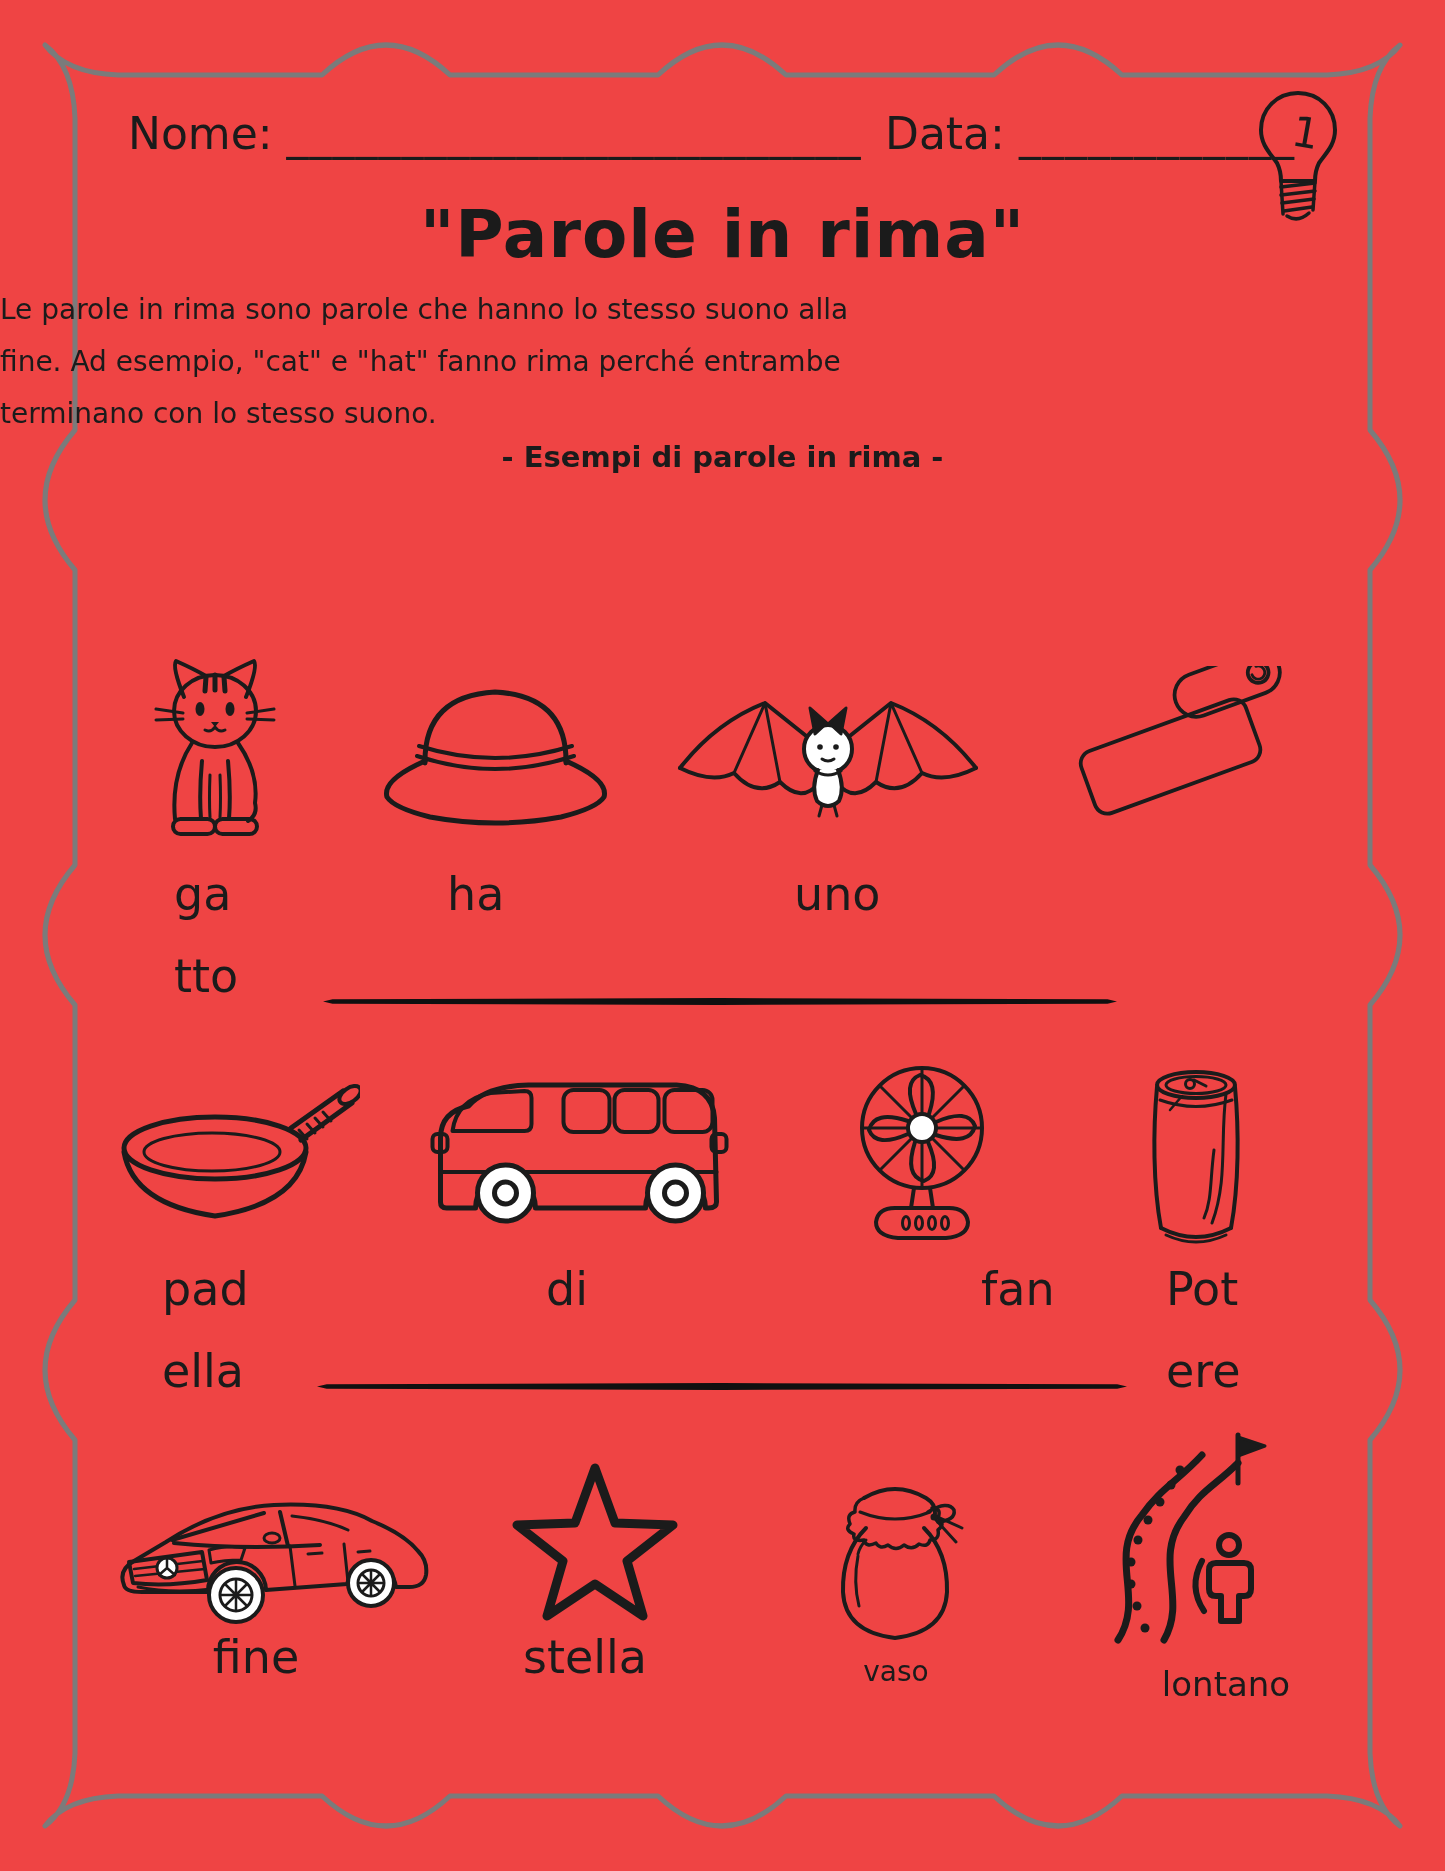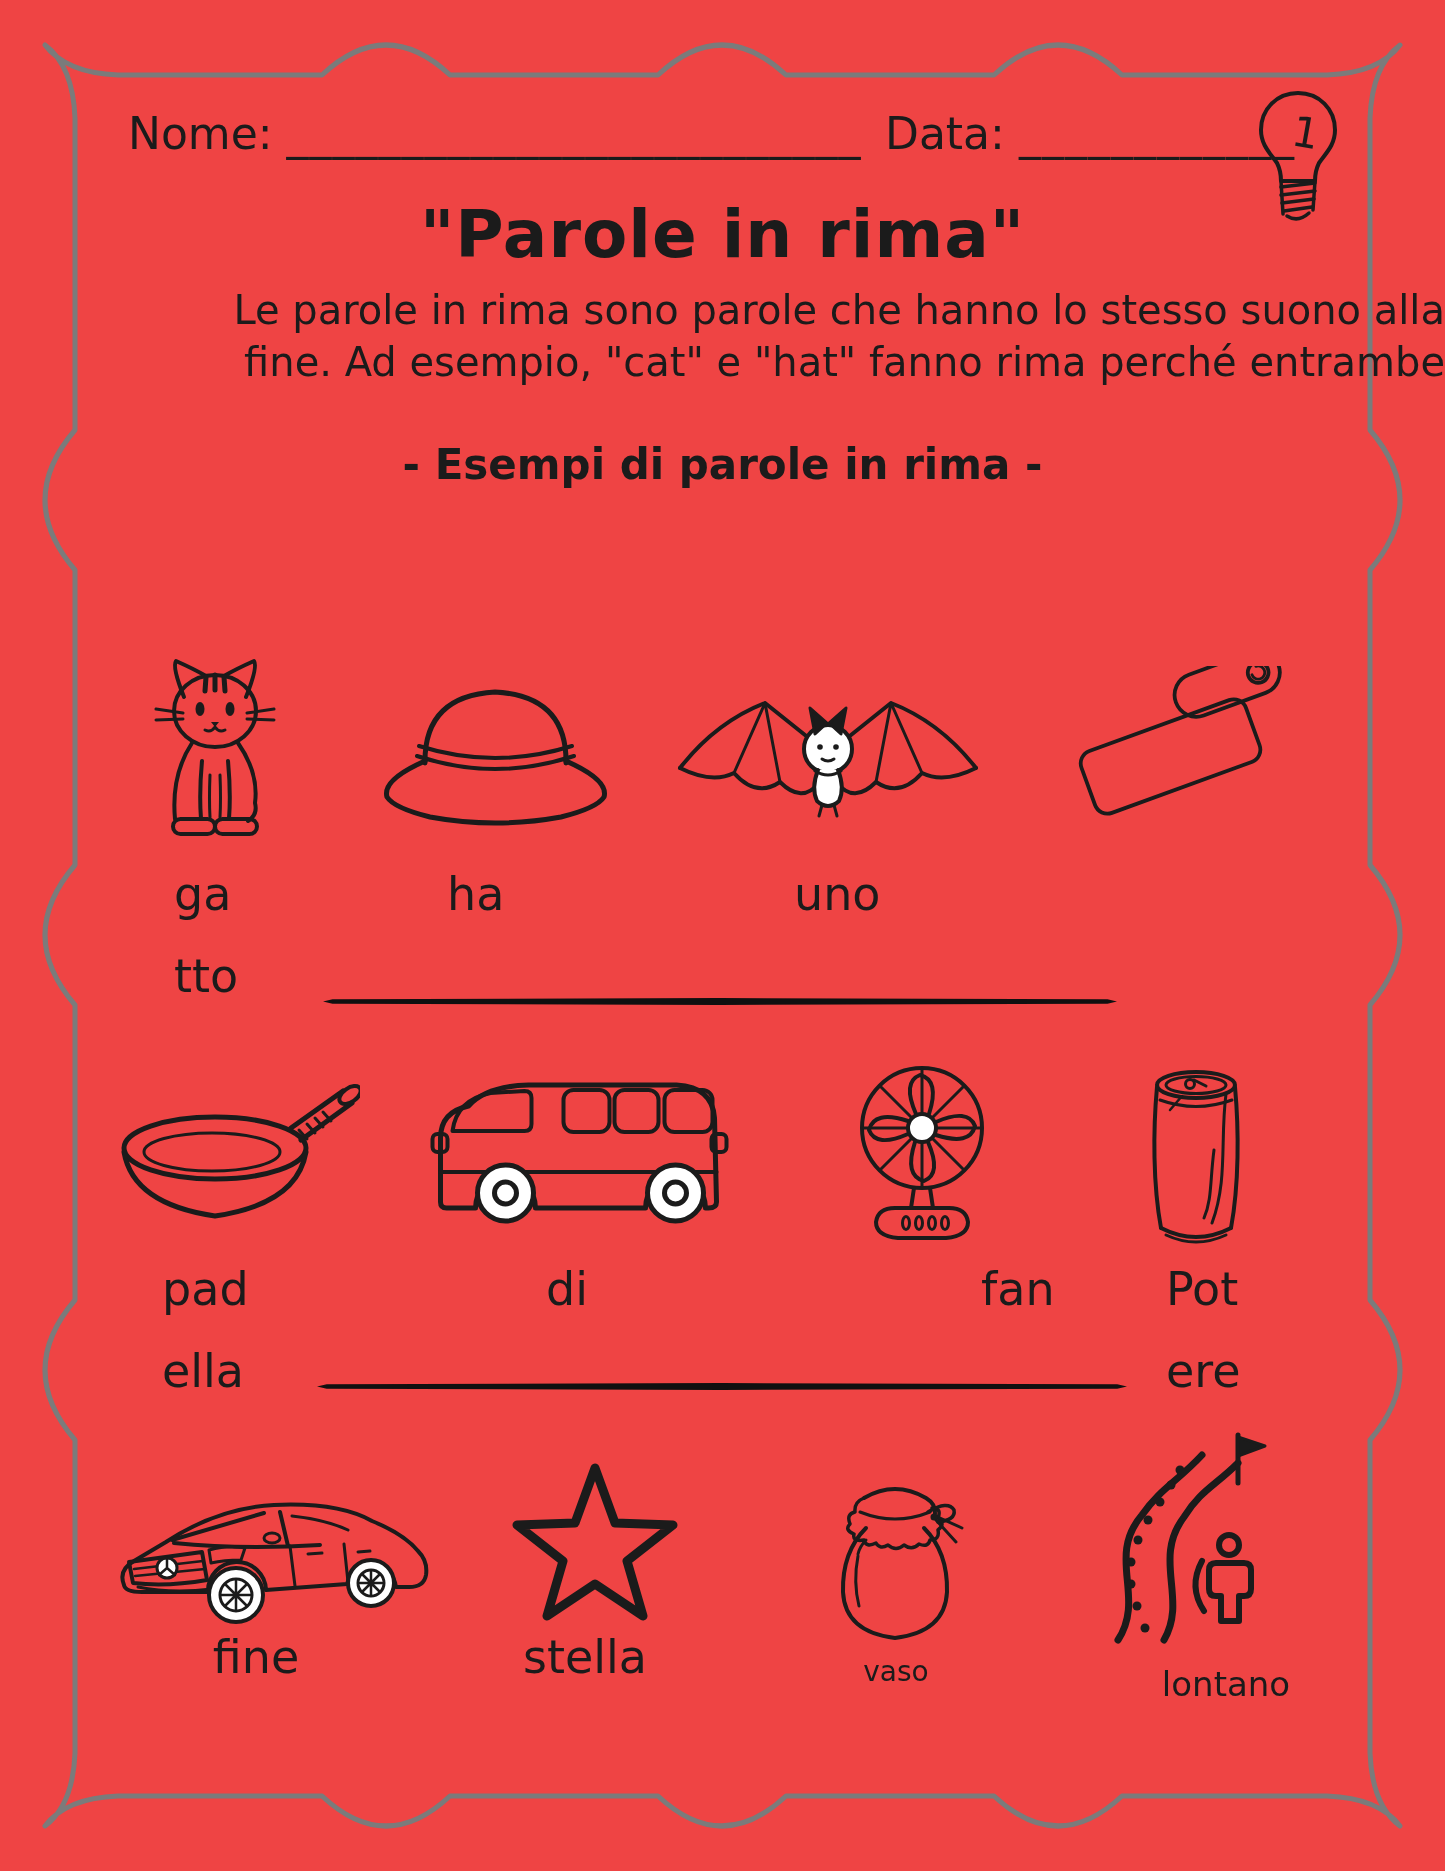--- a/index.html
+++ b/index.html
@@ -6,22 +6,22 @@
   .page{
     position:relative;width:1445px;height:1871px;background:#ef4444;overflow:hidden;
     font-family:"DejaVu Sans","Liberation Sans",sans-serif;color:#1b1b1b;
   }
   .abs{position:absolute;}
   svg{display:block;}
   .art{fill:none;stroke:#1b1b1b;stroke-linecap:round;stroke-linejoin:round;}
   .header-text{font-size:44px;color:#1b1b1b;white-space:nowrap;}
   .dash{letter-spacing:1px;}
   .title{width:100%;text-align:center;font-size:66px;font-weight:bold;letter-spacing:1px;}
-  .intro-line{width:100%;text-align:right;font-size:40px;line-height:52px;}
-  .subtitle{width:100%;text-align:center;font-size:42px;font-weight:bold;}
+  .intro-line{width:100%;text-align:left;font-size:28px;line-height:52px;}
+  .subtitle{width:100%;text-align:center;font-size:29px;font-weight:bold;}
   .word-label{font-size:46px;line-height:82px;white-space:pre-line;}
   .word-label.small{font-size:28px;line-height:52px;}
   .word-label.big{font-size:34px;line-height:64px;}
   .center{text-align:center;}
   .divider{background:#101010;clip-path:polygon(0 50%,1.2% 18%,50% 0,98.8% 18%,100% 50%,98.8% 82%,50% 100%,1.2% 82%);}
 </style>
 </head>
 <body>
 
 <div class="page">
@@ -63,20 +63,21 @@
       <path d="M29,101 L63,97 M29,109 L63,105 M30,117 L62,113 M32,125 L60,121" stroke-width="3.5"></path>
       <path d="M29,95 L31,128 M63,95 L61,124" stroke-width="3.5"></path>
       <path d="M35,130 Q46,137 57,127" stroke-width="3.5"></path>
     </g>
     <text x="40" y="60" font-size="42" fill="#1b1b1b" stroke="none" transform="rotate(10 46 48)" font-family="DejaVu Sans, sans-serif">1</text>
   </svg>
 
   <div class="abs title" style="left:0;top:196px;">"Parole in rima"</div>
   <div class="abs intro-line" style="left:0;top:284px;">Le parole in rima sono parole che hanno lo stesso suono alla</div>
   <div class="abs intro-line" style="left:0;top:336px;">fine. Ad esempio, "cat" e "hat" fanno rima perché entrambe</div>
+  <div class="abs intro-line" style="left:0;top:388px;">terminano con lo stesso suono.</div>
   <div class="abs subtitle" style="left:0;top:440px;">- Esempi di parole in rima -</div>
 
   <svg class="abs" style="left:150px;top:653px;" width="130" height="190" viewBox="0 0 130 190">
     <g class="art" stroke-width="4">
       <path d="M34,44 Q22,14 26,8 Q44,16 56,23"></path>
       <path d="M96,44 Q108,14 104,8 Q86,16 74,23"></path>
       <ellipse cx="65" cy="58" rx="41" ry="36"></ellipse>
       <path d="M56,24 L55,38 M65,22 L65,37 M74,24 L75,38" stroke-width="5"></path>
       <ellipse cx="50" cy="56" rx="4.5" ry="7" fill="#1b1b1b" stroke="none"></ellipse>
       <ellipse cx="80" cy="56" rx="4.5" ry="7" fill="#1b1b1b" stroke="none"></ellipse>

